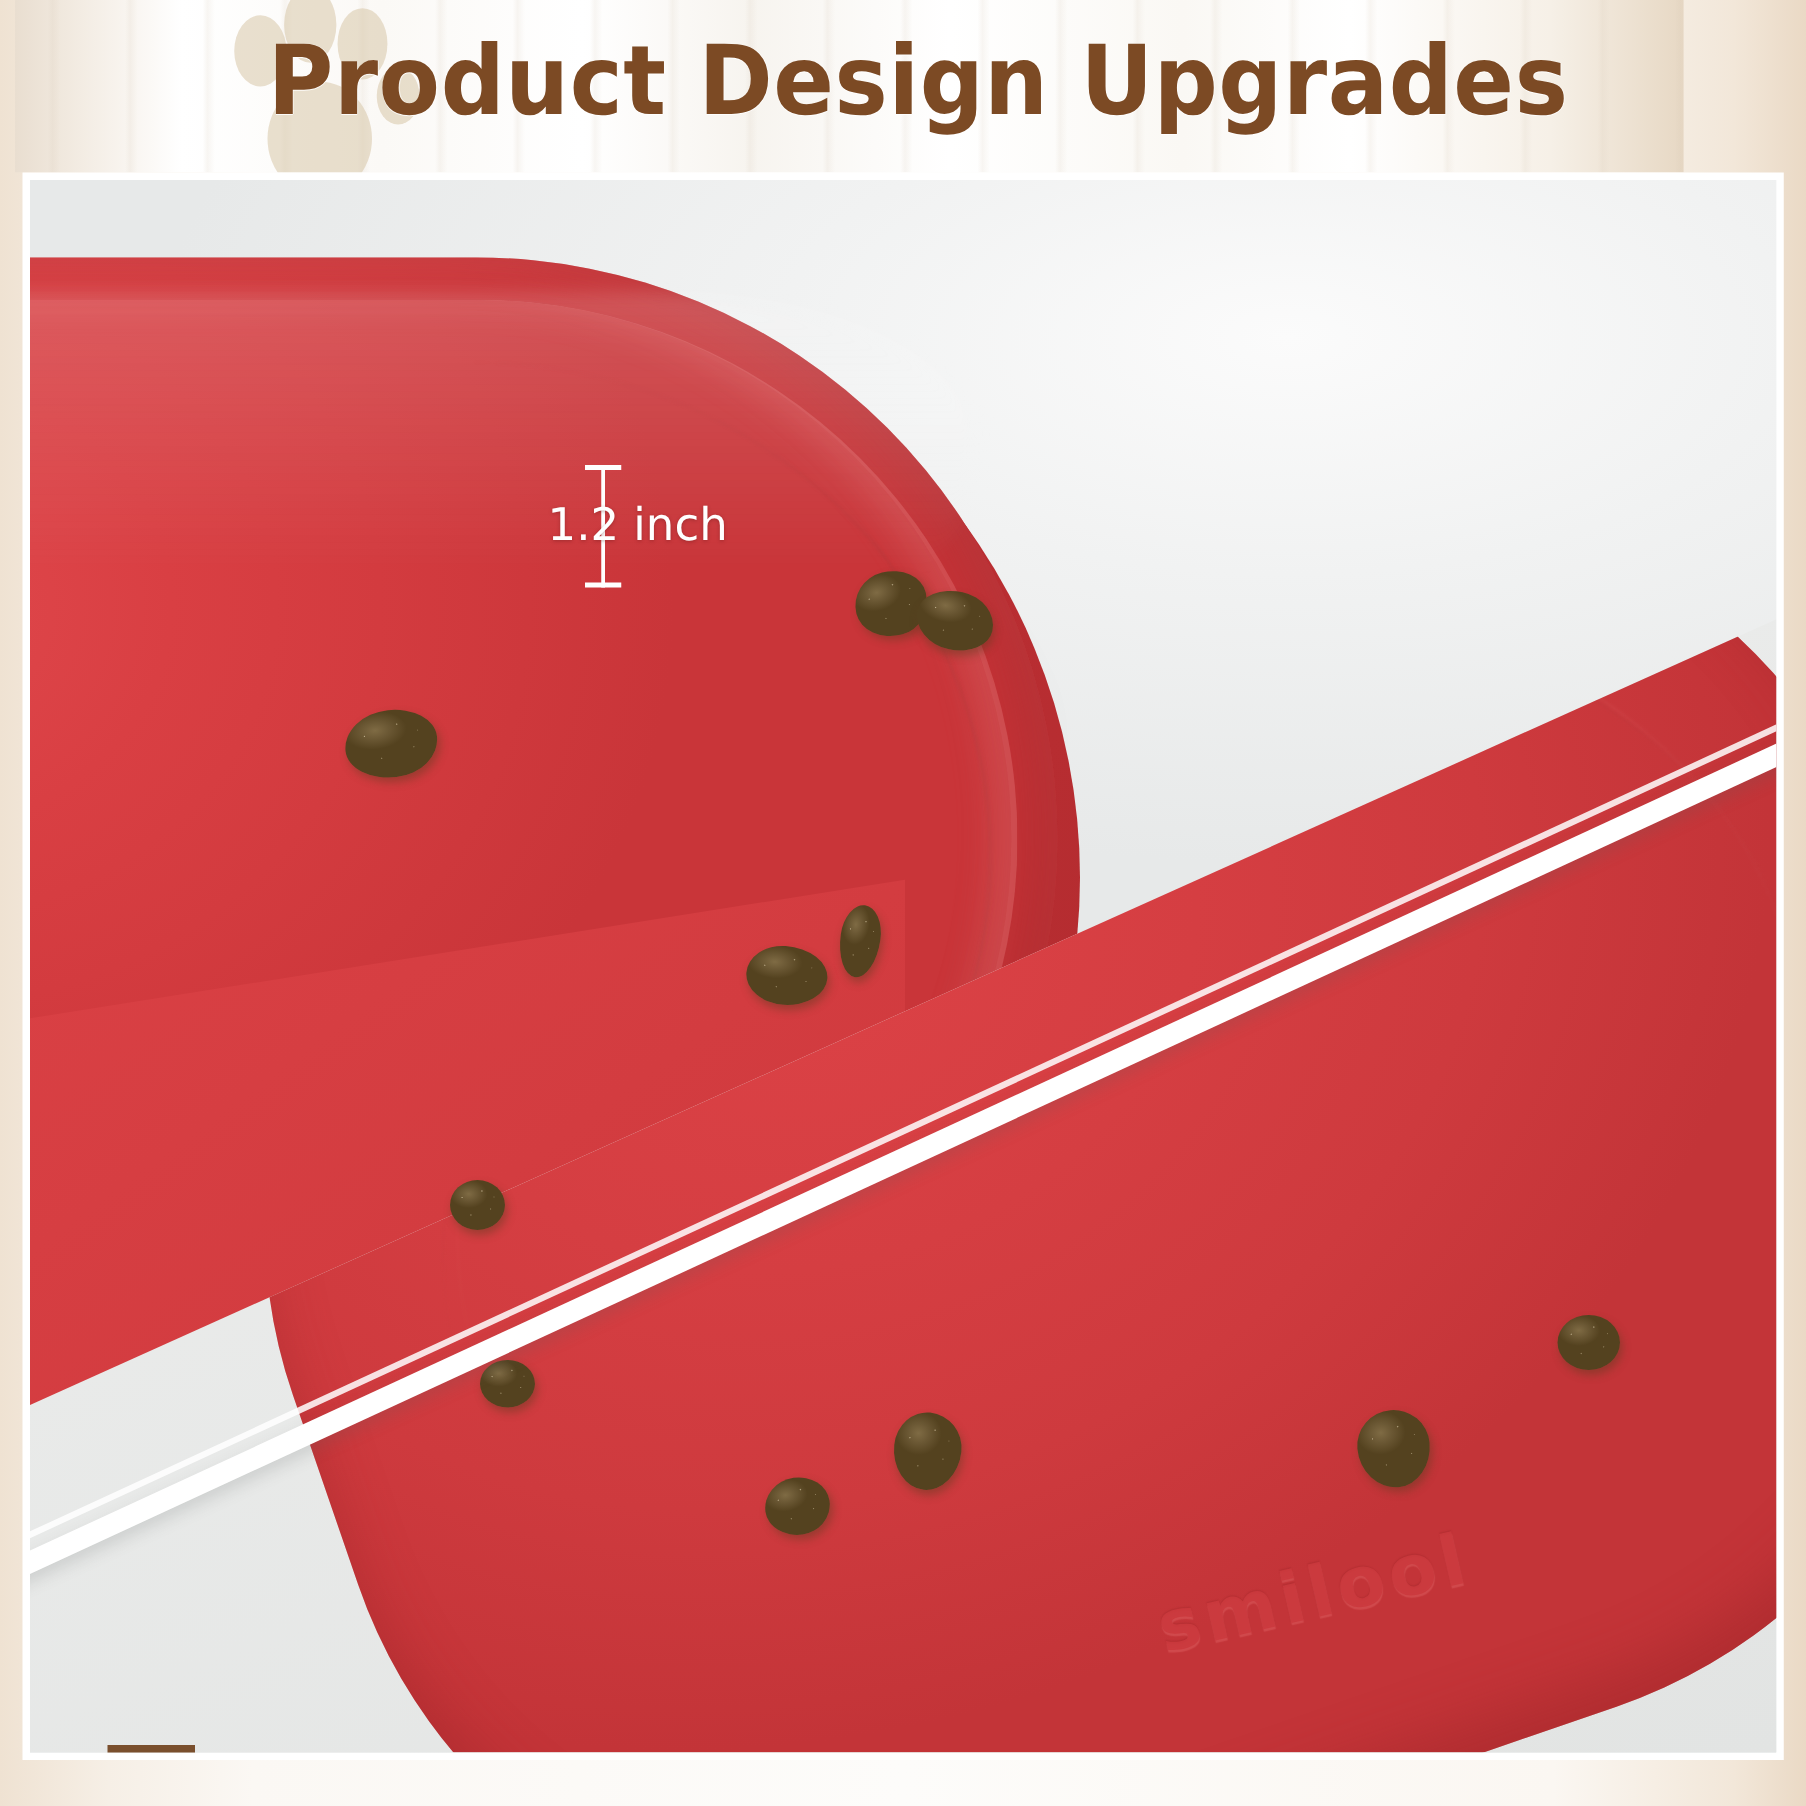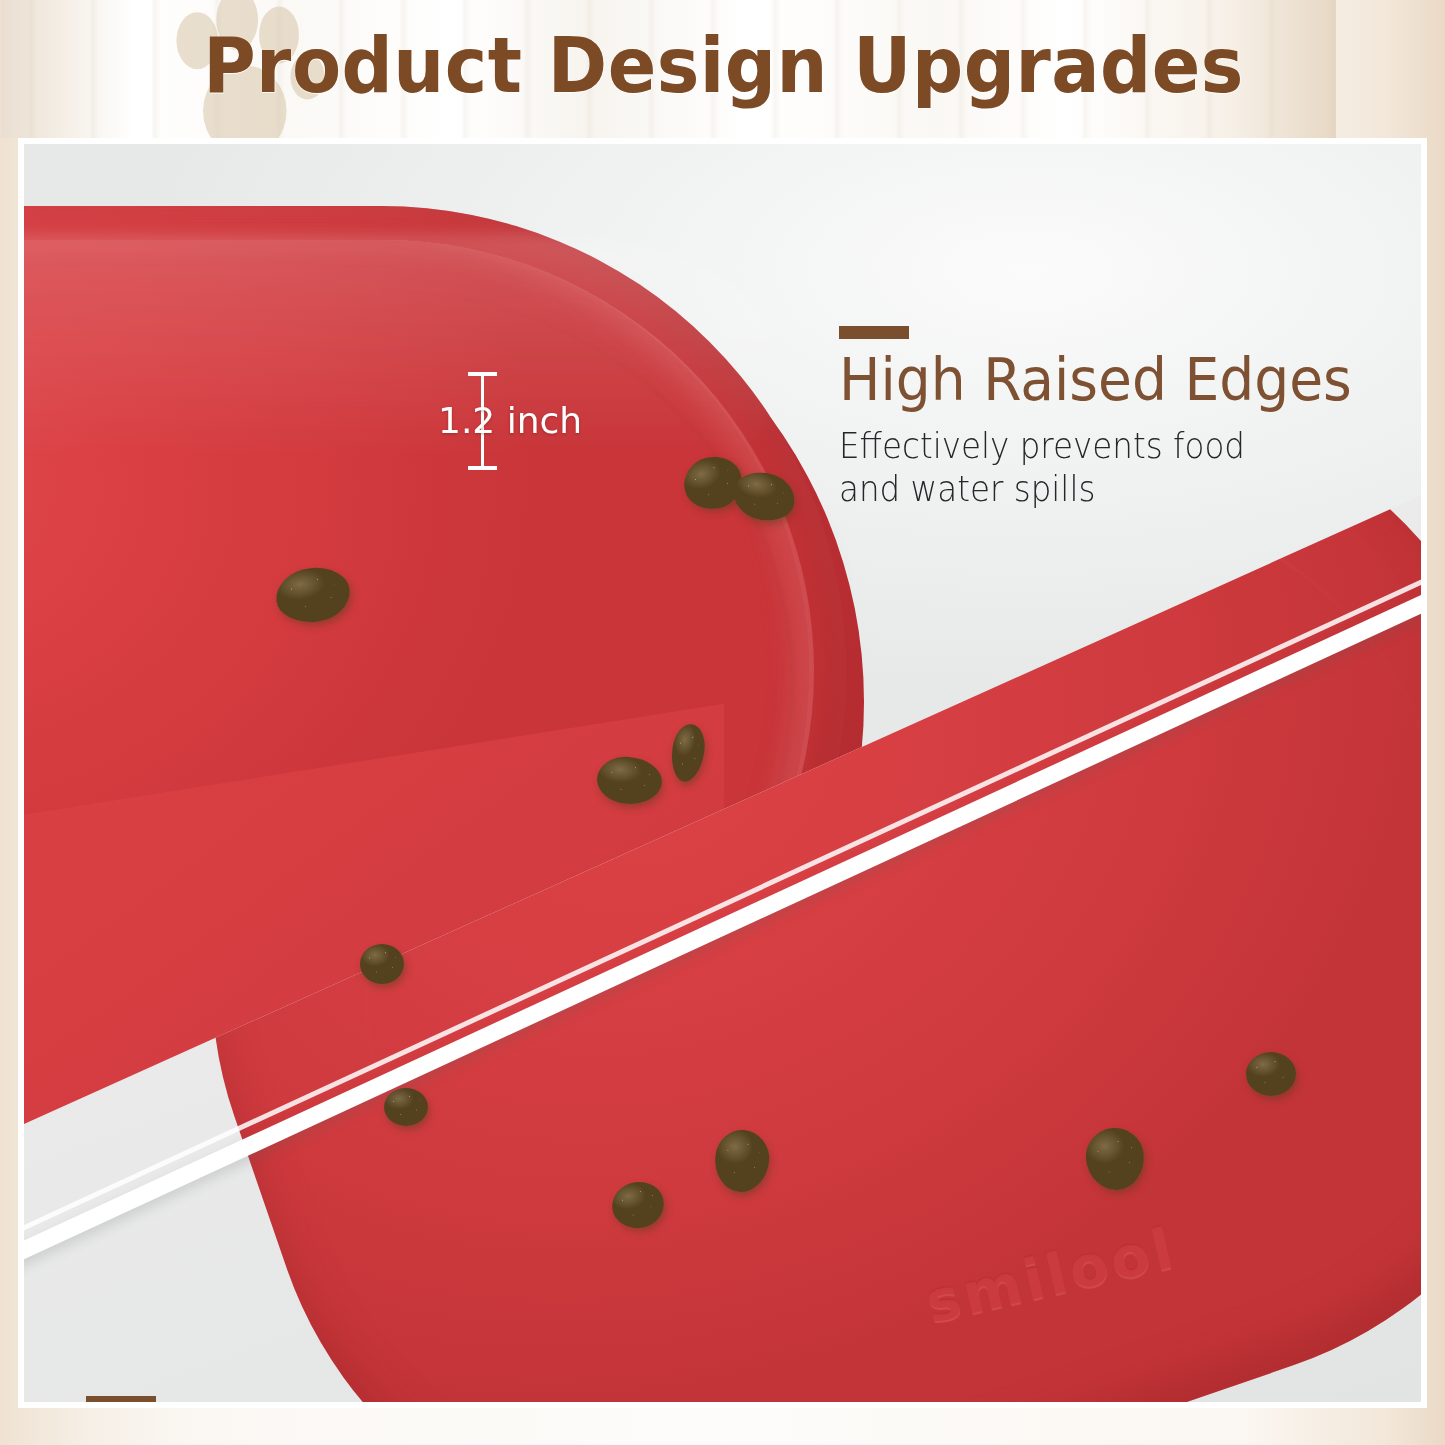--- a/index.html
+++ b/index.html
@@ -13,21 +13,21 @@
   
   .page {
     position:relative;
     width:1445px; height:1445px;
     background:
       linear-gradient(90deg,#efe2d2 0%, #f6efe6 6%, #fbf8f4 14%, #fdfcfa 50%, #fbf7f2 86%, #f2e7d9 96%, #ead9c5 100%);
   }
 
   
   .header {
-    position:absolute; left:1px; top:0; width:1335px; height:138px;
+    position:absolute; left:12px; top:0; width:1335px; height:138px;
     overflow:hidden;
   }
   .header-bg {
     position:absolute; inset:0;
     background:
       linear-gradient(90deg,
         #e9ded0 0%, #f3ece3 4%, #ffffff 10%,
         #fbf9f6 22%, #ffffff 34%, #f7f4ef 44%,
         #ffffff 56%, #faf8f4 70%, #ffffff 80%,
         #f6f0e7 92%, #e7d8c4 100%);
@@ -341,28 +341,20 @@
       <div class="divider-thin"></div>
       <div class="divider"></div>
 
       <div class="dim">
         <div class="dim-line"></div>
         <div class="dim-cap top"></div>
         <div class="dim-cap bot"></div>
         <div class="dim-label">1.2 inch</div>
       </div>
 
-      <div class="feature" id="feature-top">
-        <div class="dash"></div>
-        <div class="headline">High Raised Edges</div>
-        <div class="sub">
-          <div>Effectively prevents food</div>
-          <div>and water spills</div>
-        </div>
-      </div>
 
       <div class="feature" id="feature-bottom">
         <div class="dash"></div>
 
       </div>
 
     </div>
   </div>
 
 </div>

